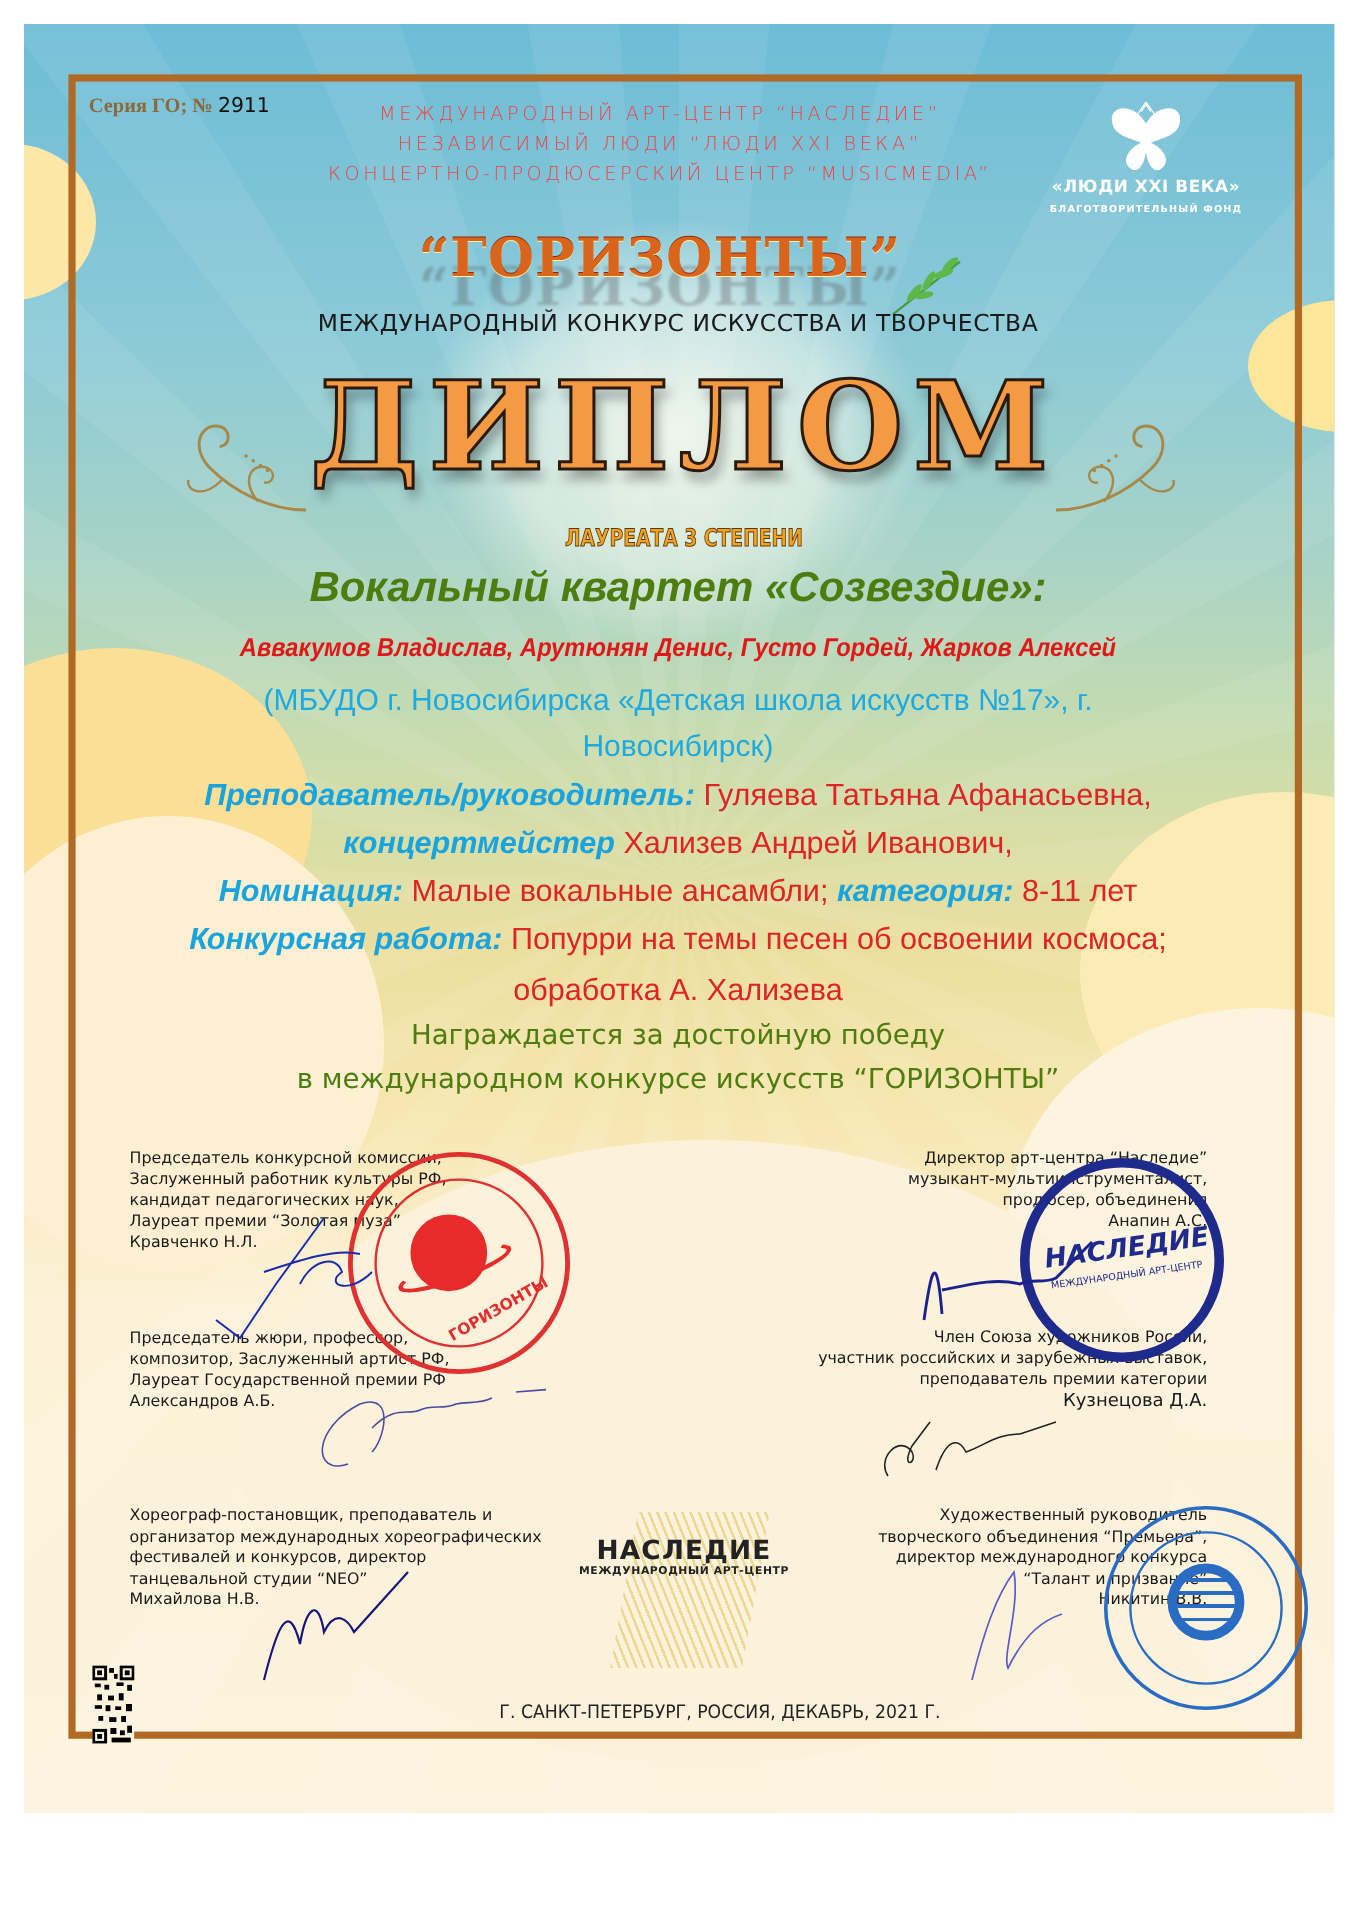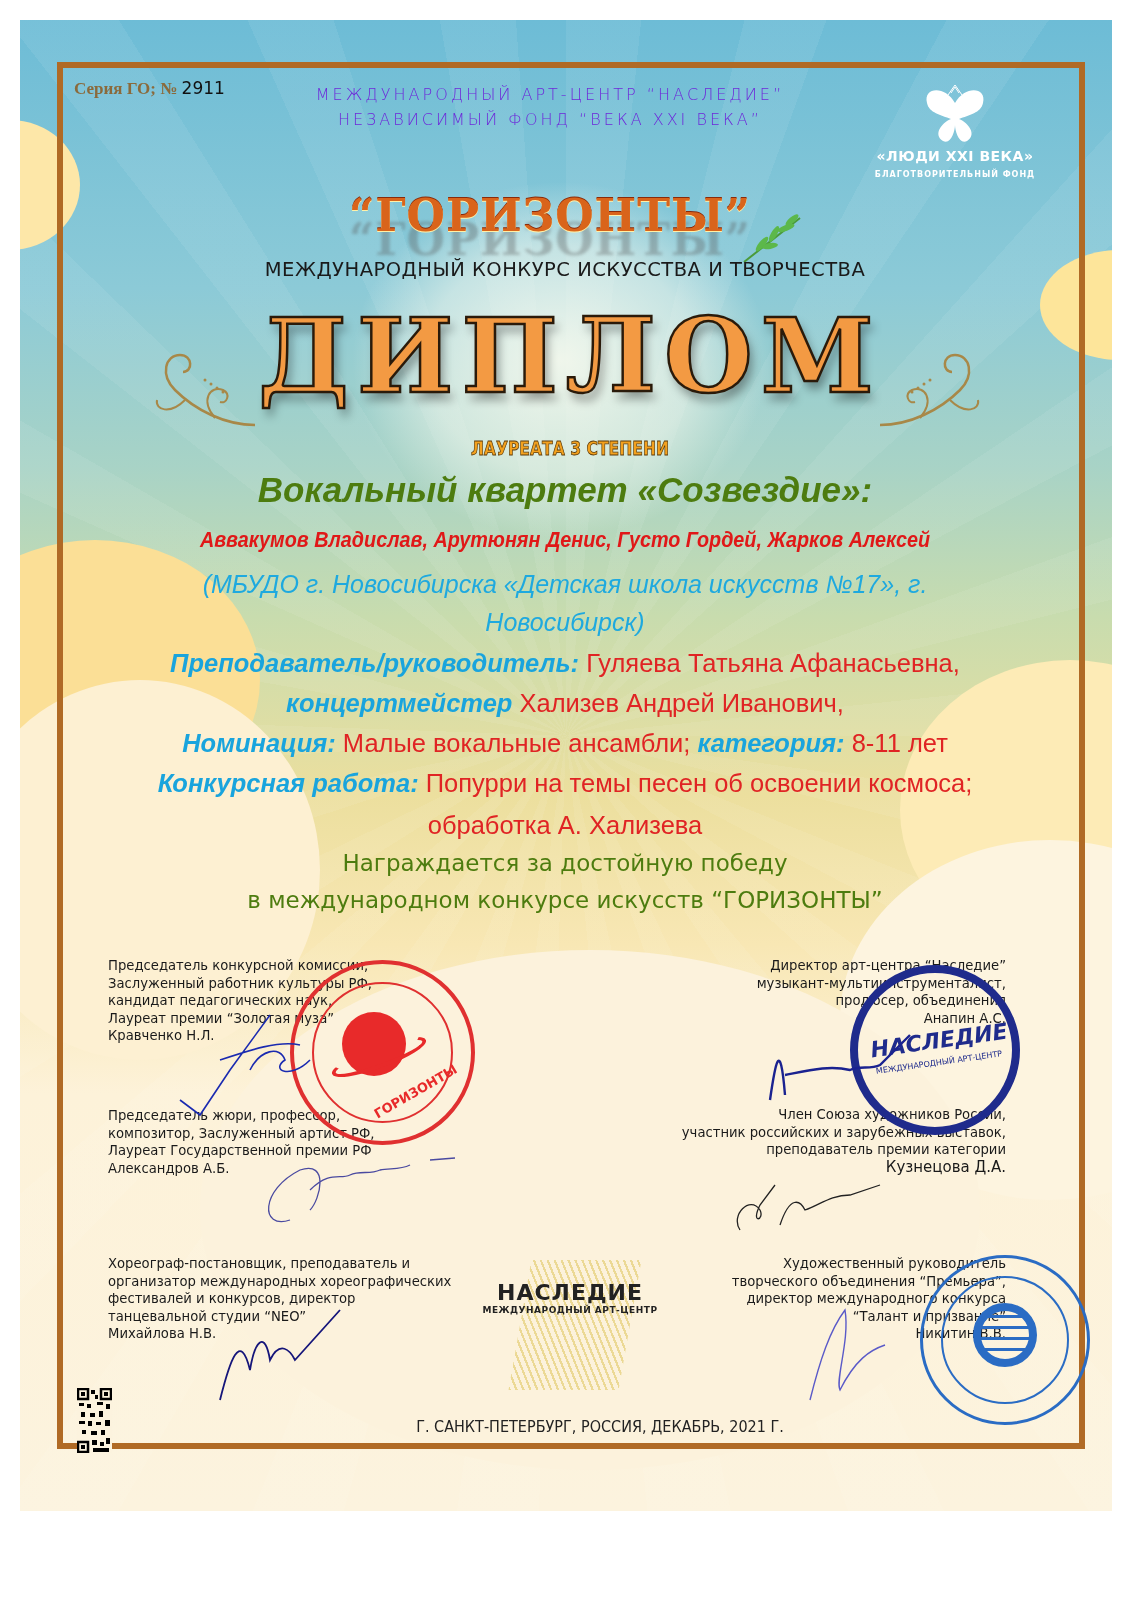--- a/index.html
+++ b/index.html
@@ -30,21 +30,21 @@
   }
 
   .frame {
     position: absolute; left: 57px; top: 62px; width: 1028px; height: 1387px;
     border: 6px solid #b06a25;
   }
 
   .serial { position: absolute; left: 74px; top: 78px; font-family: "Liberation Serif", serif; font-size: 17px; color: #8a6a3c; font-weight: bold; }
   .serial .num { font-family: "DejaVu Sans", sans-serif; font-weight: normal; color: #111; font-size: 17px; }
 
-  .org-lines { position: absolute; left: 240px; top: 82px; width: 620px; text-align: center; color: #6d28d9; font-family: "DejaVu Sans", sans-serif; font-size: 16px; letter-spacing: 3px; line-height: 25px; font-weight: 300; }
+  .org-lines { position: absolute; left: 240px; top: 82px; width: 620px; text-align: center; color: #ef4444; font-family: "DejaVu Sans", sans-serif; font-size: 16px; letter-spacing: 3px; line-height: 25px; font-weight: 300; }
 
   .logo-butterfly { position: absolute; left: 915px; top: 85px; width: 80px; height: 60px; }
   .logo-text-1 { position: absolute; left: 870px; top: 148px; width: 170px; text-align: center; color: #fff; font-family: "DejaVu Sans", sans-serif; font-weight: bold; font-size: 14px; letter-spacing: 0.5px; }
   .logo-text-2 { position: absolute; left: 860px; top: 170px; width: 190px; text-align: center; color: #fff; font-family: "DejaVu Sans", sans-serif; font-weight: bold; font-size: 8px; letter-spacing: 1px; }
 
   .contest-name { position: absolute; left: 300px; top: 190px; width: 500px; text-align: center; font-family: "DejaVu Serif", serif; font-size: 44px; font-weight: bold; color: #d9641b; letter-spacing: 1px;
     text-shadow: 0 1px 0 #fff1a8, 0 -1px 0 #8a2a0a; }
   .contest-shadow { position: absolute; left: 300px; top: 214px; width: 500px; text-align: center; font-family: "DejaVu Serif", serif; font-size: 44px; font-weight: bold; color: rgba(90,90,90,0.35); letter-spacing: 1px; filter: blur(1.5px); }
 
   .branch { position: absolute; left: 742px; top: 214px; width: 60px; height: 50px; }
@@ -55,21 +55,21 @@
     -webkit-text-stroke: 2.5px #2a1a0a; text-shadow: 4px 8px 10px rgba(0,0,0,0.35); }
 
   .ornament { position: absolute; top: 330px; width: 120px; height: 110px; }
   .orn-left { left: 145px; }
   .orn-right { left: 870px; transform: scaleX(-1); }
 
   .laureate { position: absolute; left: 380px; top: 436px; width: 380px; text-align: center; font-family: "DejaVu Sans", sans-serif; font-size: 20px; font-weight: bold; color: #f3a11e; -webkit-text-stroke: 0.8px #5b3a0a; transform: scaleX(0.78); letter-spacing: 0; }
 
   .group { position: absolute; left: 100px; top: 470px; width: 930px; text-align: center; font-family: "Liberation Sans", sans-serif; font-style: italic; font-weight: bold; font-size: 35px; color: #4d7c0f; }
   .members { position: absolute; left: 90px; top: 528px; width: 950px; text-align: center; font-family: "Liberation Sans", sans-serif; font-style: italic; font-weight: bold; font-size: 21.5px; color: #e01818; transform: scaleX(0.92); }
-  .school { position: absolute; left: 140px; top: 565px; width: 850px; text-align: center; font-family: "Liberation Sans", sans-serif; font-style: italic; font-size: 25px; color: #1ea9df; line-height: 38px; }
+  .school { position: absolute; left: 140px; top: 565px; width: 850px; text-align: center; font-family: "Liberation Sans", sans-serif; font-size: 25px; color: #1ea9df; line-height: 38px; }
 
   .info { position: absolute; left: 90px; width: 950px; text-align: center; font-family: "Liberation Sans", sans-serif; font-size: 25.5px; line-height: 30px; }
   .lbl { color: #19a4dd; font-style: italic; font-weight: bold; }
   .val { color: #e02424; }
   .info1 { top: 648px; }
   .info2 { top: 688px; }
   .info3 { top: 728px; }
   .info4 { top: 768px; }
   .info5 { top: 810px; }
 
@@ -126,21 +126,22 @@
 
 <div class="frame"></div>
 
 <div class="serial">
   <span>Серия ГО; №</span>
   <span class="num">2911</span>
 </div>
 
 <div class="org-lines">
   <div>МЕЖДУНАРОДНЫЙ АРТ-ЦЕНТР “НАСЛЕДИЕ”</div>
-  <div>НЕЗАВИСИМЫЙ ФОНД “ВЕКА XXI ВЕКА”</div>
+  <div>НЕЗАВИСИМЫЙ ЛЮДИ “ЛЮДИ XXI ВЕКА”</div>
+  <div>КОНЦЕРТНО-ПРОДЮСЕРСКИЙ ЦЕНТР “MUSICMEDIA”</div>
 </div>
 
 <svg class="logo-butterfly" viewBox="0 0 80 60">
   <path d="M40 18 C30 0 8 2 12 18 C14 28 26 30 36 34 C26 38 18 50 28 56 C36 60 40 46 40 40 Z" fill="#ffffff"></path>
   <path d="M40 18 C50 0 72 2 68 18 C66 28 54 30 44 34 C54 38 62 50 52 56 C44 60 40 46 40 40 Z" fill="#ffffff"></path>
   <path d="M36 8 L40 2 L44 8 M33 10 L40 0 L47 10" stroke="#ffffff" stroke-width="1" fill="none"></path>
 </svg>
 <div class="logo-text-1">«ЛЮДИ XXI ВЕКА»</div>
 <div class="logo-text-2">БЛАГОТВОРИТЕЛЬНЫЙ ФОНД</div>
 

